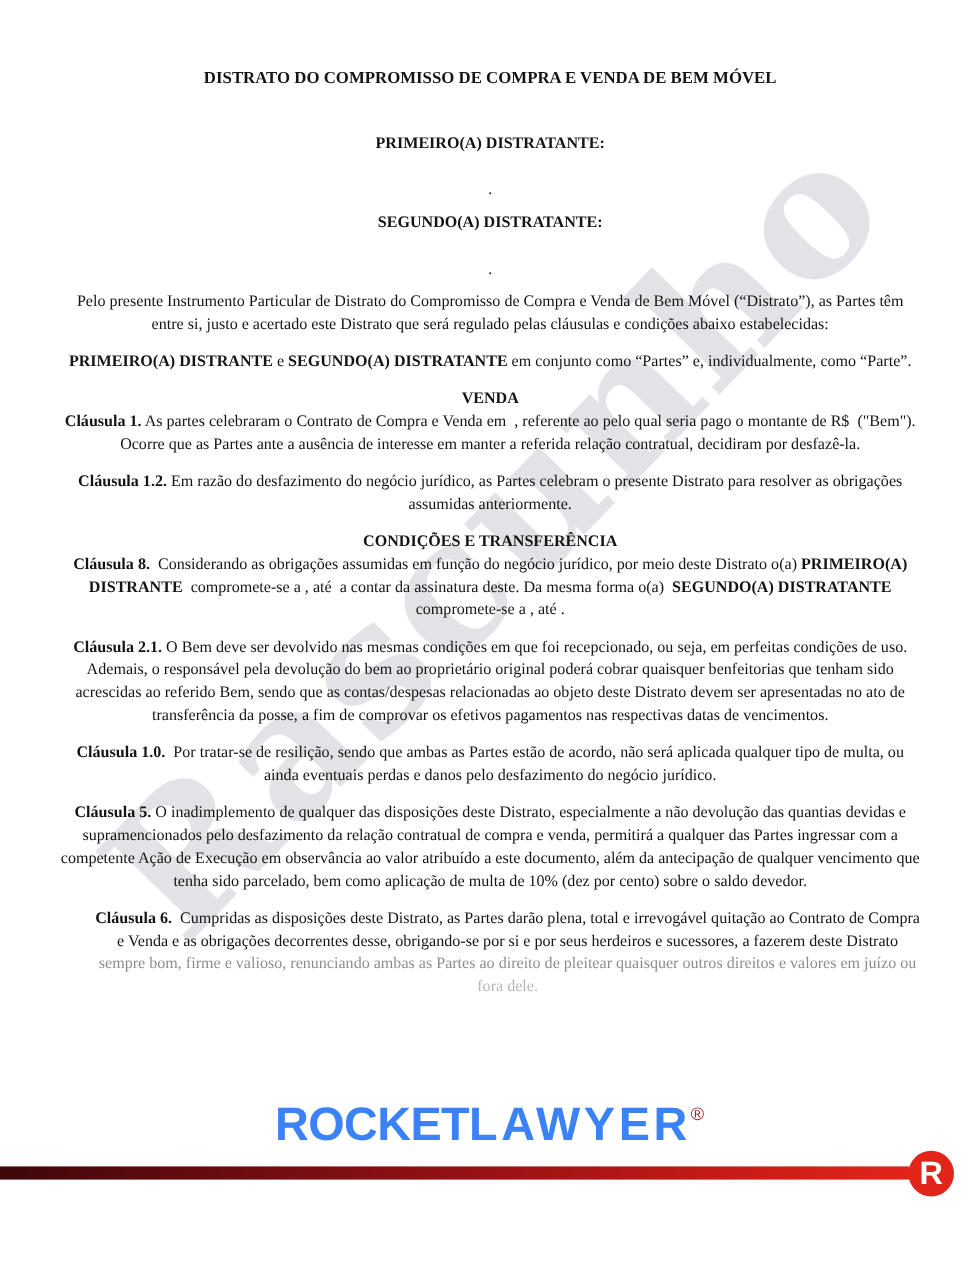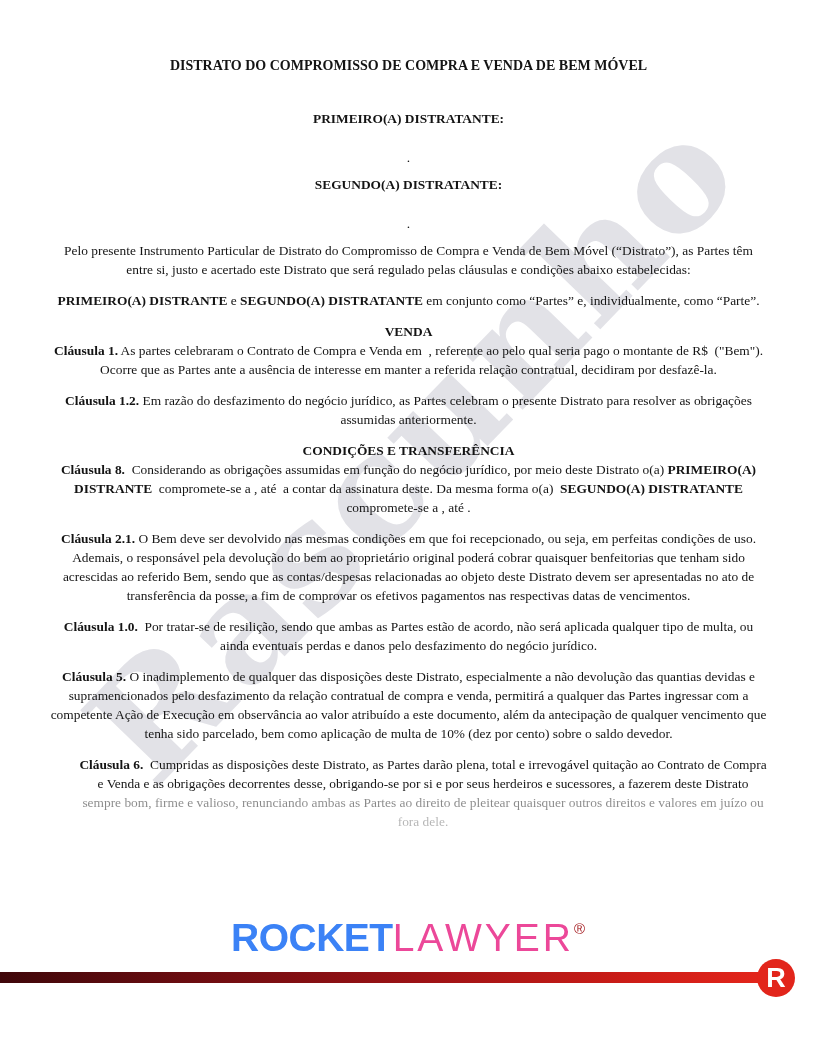--- a/index.html
+++ b/index.html
@@ -38,21 +38,21 @@
             mask-image:linear-gradient(to bottom,#000 0px,#000 40px,rgba(0,0,0,.5) 41px,rgba(0,0,0,.5) 59px,rgba(0,0,0,.32) 60px,rgba(0,0,0,.32) 100%);
             margin-left:29px;
   }
 
   
   .logo{
     position:absolute;left:0;top:916px;width:100%;text-align:center;z-index:2;
     font-family:"Liberation Sans",sans-serif;white-space:nowrap;
   }
   .logo-rocket{font-weight:800;font-size:39px;letter-spacing:-.5px;color:#3b82f6;}
-  .logo-lawyer{font-weight:400;font-size:39px;letter-spacing:3px;color:#ec4899;}
+  .logo-lawyer{font-weight:700;font-size:39px;letter-spacing:3px;color:#3b82f6;}
   .logo-reg{font-size:15px;color:#a62025;vertical-align:17px;letter-spacing:0;}
 
   
   .bar{
     position:absolute;left:0;top:972px;width:758px;height:11px;z-index:3;
     background:linear-gradient(to right,#3f070a,#6b0c10 25%,#9c1215 55%,#cf1d17 85%,#e2251b 100%);
   }
   .badge{
     position:absolute;left:757px;top:959px;width:38px;height:38px;border-radius:50%;
     background:#e2251b;z-index:4;text-align:center;

